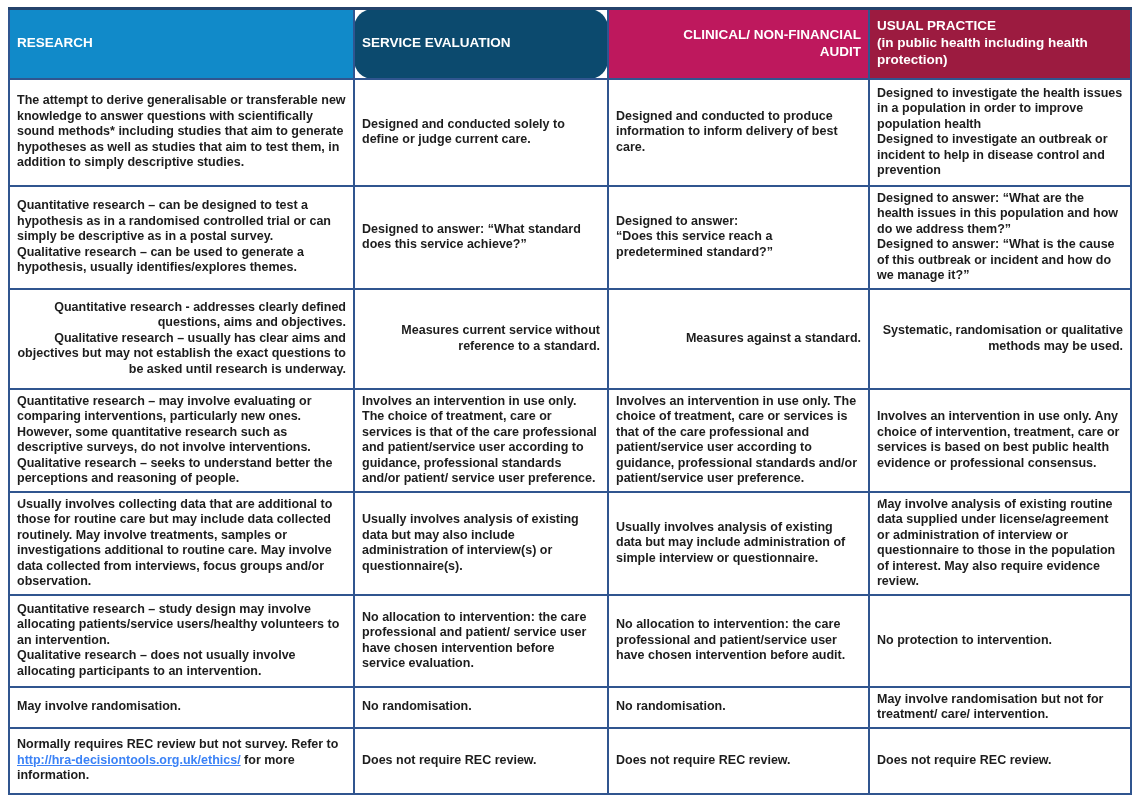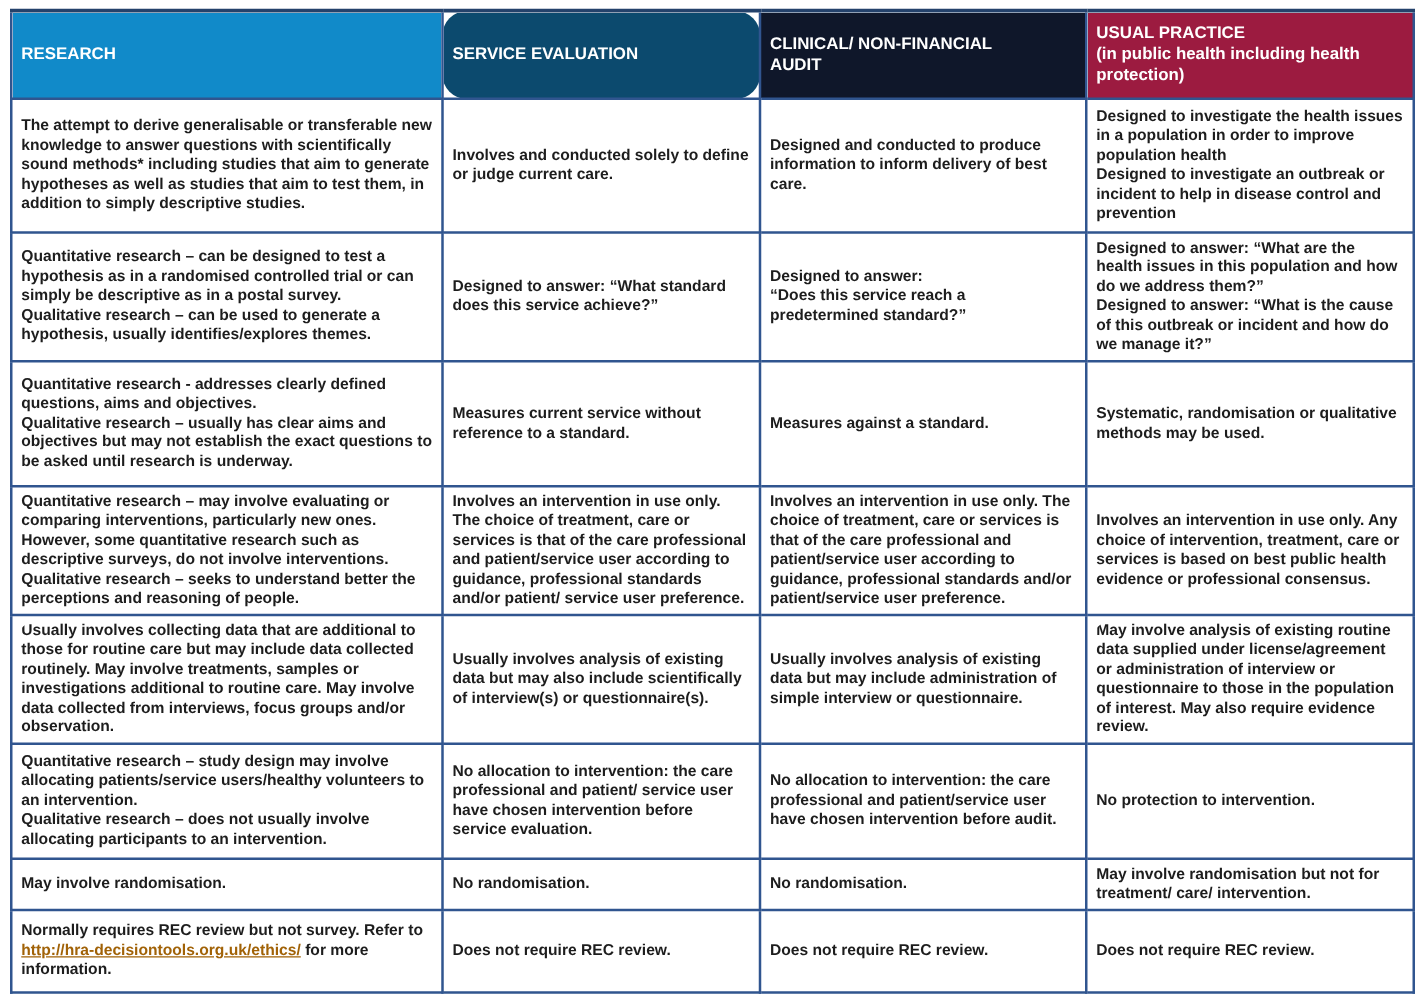--- a/index.html
+++ b/index.html
@@ -35,28 +35,28 @@
     color: #1d1d1d;
     line-height: 1.24;
   }
   col.c1 { width: 345px; }
   col.c2 { width: 254px; }
   col.c3 { width: 261px; }
   col.c4 { width: 262px; }
 
   tbody tr:nth-child(1) td { height: 107px; }
   tbody tr:nth-child(2) td { height: 98px; }
-  tbody tr:nth-child(3) td { height: 100px; }
+  tbody tr:nth-child(3) td { height: 100px; text-align: right; }
   tbody tr:nth-child(4) td { height: 95px; margin-left: 48px; }
   tbody tr:nth-child(5) td { height: 96px; border-radius: 27px; }
   tbody tr:nth-child(6) td { height: 92px; }
   tbody tr:nth-child(7) td { height: 34px; }
   tbody tr:nth-child(8) td { height: 66px; }
 
-  a.ethics-link { color: #a16207; text-decoration: underline; font-weight: bold; }
+  a.ethics-link { color: #3b82f6; text-decoration: underline; font-weight: bold; }
 
   .footer {
     margin-top: 13px;
     width: 1122px;
     border-top: 1px solid #000000;
     padding-top: 3px;
     font-size: 10px;
     font-weight: normal;
     color: #222222;
     line-height: 1.4;
@@ -71,30 +71,30 @@
     <colgroup>
       <col class="c1">
         <col class="c2">
         <col class="c3">
         <col class="c4">
     </colgroup>
     <thead>
       <tr>
         <th style="background-color: rgb(17, 138, 201);">RESEARCH</th>
         <th style="background-color: #0c4a6e; border-radius: 19px;">SERVICE EVALUATION</th>
-        <th style="background-color: #0f172a;">CLINICAL/ NON-FINANCIAL
+        <th style="background-color: #be185d; text-align: right;">CLINICAL/ NON-FINANCIAL
 AUDIT</th>
         <th style="background-color: rgb(156, 27, 64);">USUAL PRACTICE
 (in public health including health protection)</th>
       </tr>
     </thead>
     <tbody>
       <tr>
         <td>The attempt to derive generalisable or transferable new knowledge to answer questions with scientifically sound methods* including studies that aim to generate hypotheses as well as studies that aim to test them, in addition to simply descriptive studies.</td>
-        <td>Involves and conducted solely to define or judge current care.</td>
+        <td>Designed and conducted solely to define or judge current care.</td>
         <td>Designed and conducted to produce information to inform delivery of best care.</td>
         <td>Designed to investigate the health issues in a population in order to improve population health
 Designed to investigate an outbreak or incident to help in disease control and prevention</td>
       </tr>
       <tr>
         <td>Quantitative research – can be designed to test a hypothesis as in a randomised controlled trial or can simply be descriptive as in a postal survey.
 Qualitative research – can be used to generate a hypothesis, usually identifies/explores themes.</td>
         <td>Designed to answer: “What standard does this service achieve?”</td>
         <td>Designed to answer:
 “Does this service reach a predetermined standard?”</td>
@@ -110,21 +110,21 @@
       </tr>
       <tr>
         <td>Quantitative research – may involve evaluating or comparing interventions, particularly new ones. However, some quantitative research such as descriptive surveys, do not involve interventions.
 Qualitative research – seeks to understand better the perceptions and reasoning of people.</td>
         <td>Involves an intervention in use only. The choice of treatment, care or services is that of the care professional and patient/service user according to guidance, professional standards and/or patient/ service user preference.</td>
         <td>Involves an intervention in use only. The choice of treatment, care or services is that of the care professional and patient/service user according to guidance, professional standards and/or patient/service user preference.</td>
         <td>Involves an intervention in use only. Any choice of intervention, treatment, care or services is based on best public health evidence or professional consensus.</td>
       </tr>
       <tr>
         <td>Usually involves collecting data that are additional to those for routine care but may include data collected routinely. May involve treatments, samples or investigations additional to routine care. May involve data collected from interviews, focus groups and/or observation.</td>
-        <td>Usually involves analysis of existing data but may also include scientifically of interview(s) or questionnaire(s).</td>
+        <td>Usually involves analysis of existing data but may also include administration of interview(s) or questionnaire(s).</td>
         <td>Usually involves analysis of existing data but may include administration of simple interview or questionnaire.</td>
         <td>May involve analysis of existing routine data supplied under license/agreement or administration of interview or questionnaire to those in the population of interest. May also require evidence review.</td>
       </tr>
       <tr>
         <td>Quantitative research – study design may involve allocating patients/service users/healthy volunteers to an intervention.
 Qualitative research – does not usually involve allocating participants to an intervention.</td>
         <td>No allocation to intervention: the care professional and patient/ service user have chosen intervention before service evaluation.</td>
         <td>No allocation to intervention: the care professional and patient/service user have chosen intervention before audit.</td>
         <td>No protection to intervention.</td>
       </tr>

